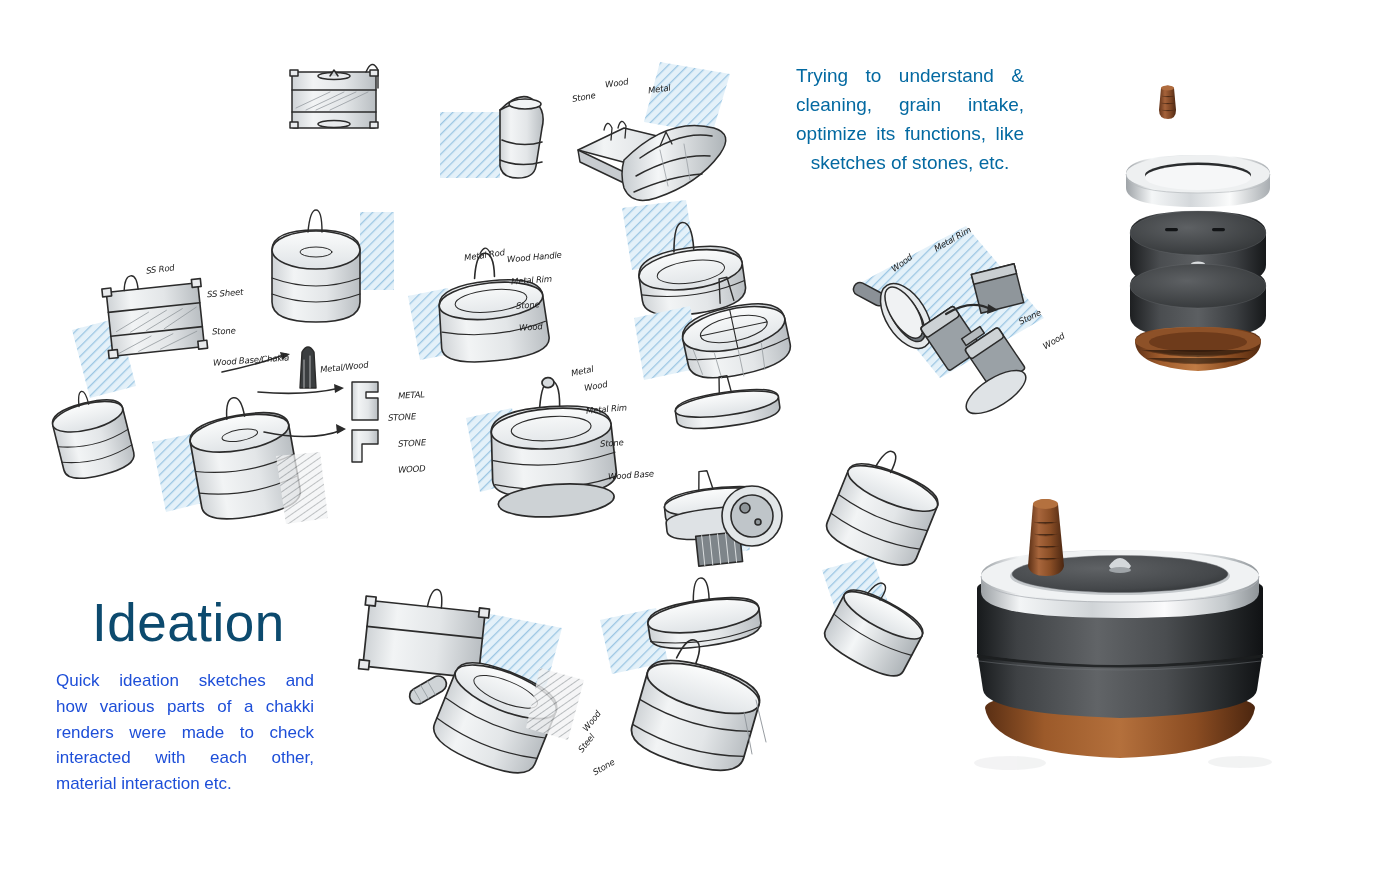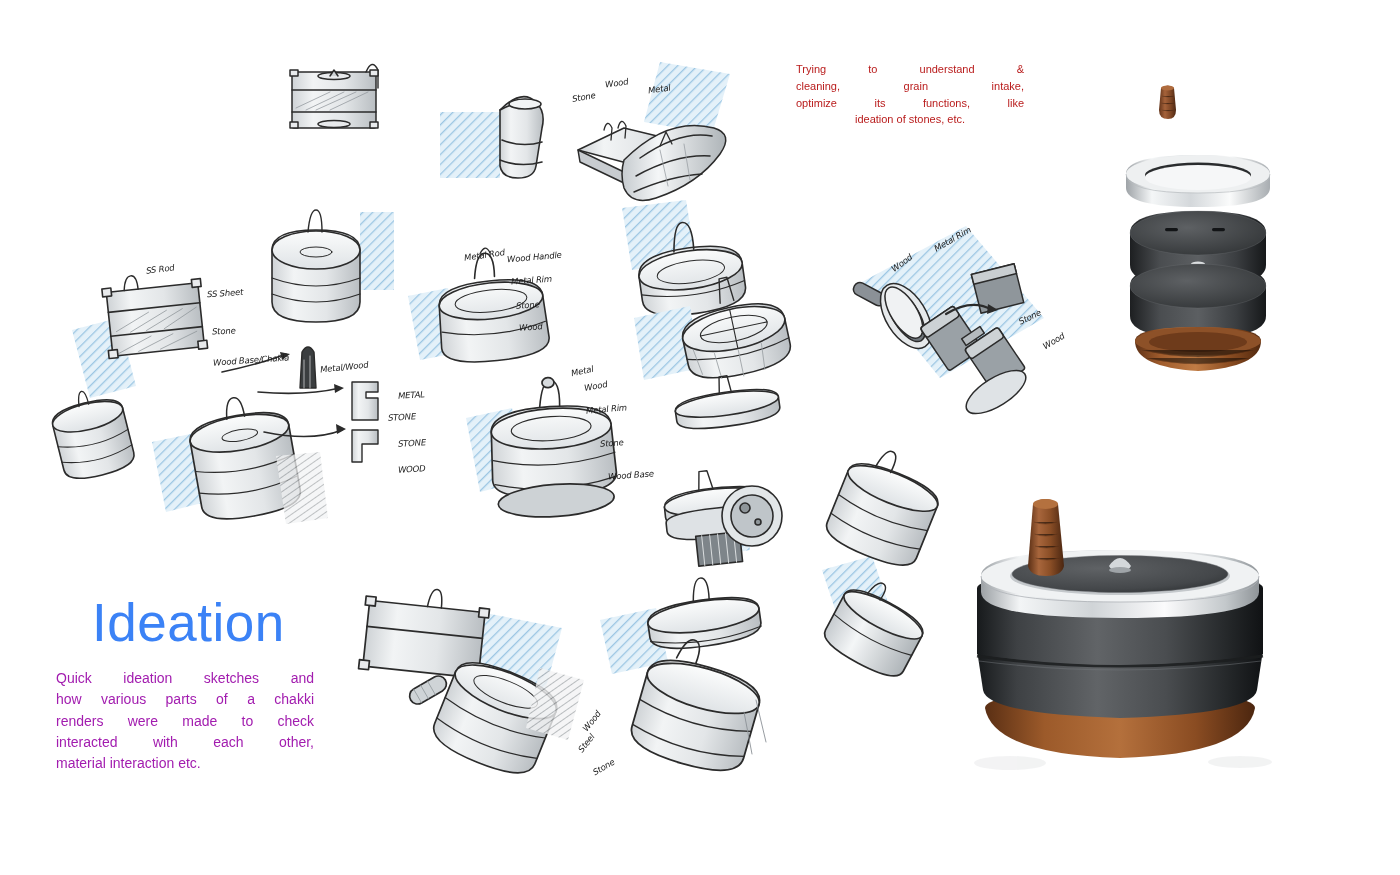--- a/index.html
+++ b/index.html
@@ -20,44 +20,44 @@
 
   
   .txt-block { position: absolute; color: #3b3b3b; }
 
   #heading-ideation {
     left: 92px;
     top: 596px;
     font-size: 53px;
     font-weight: 300;
     letter-spacing: 0.5px;
-    color: #3b82f6;
+    color: #0c4a6e;
     line-height: 1;
   }
   #body-ideation {
     left: 56px;
     top: 668px;
     width: 258px;
-    font-size: 14px;
+    font-size: 17px;
     font-weight: 300;
     line-height: 1.52;
     text-align: justify;
-    color: #a21caf;
+    color: #1d4ed8;
   }
   #body-ideation .last-line { text-align: left; display: block; }
 
   #body-optimize {
     left: 796px;
     top: 61px;
     width: 228px;
-    font-size: 11px;
+    font-size: 19px;
     font-weight: 300;
     line-height: 1.53;
     text-align: justify;
-    color: #b91c1c;
+    color: #0369a1;
   }
   #body-optimize .last-line { text-align: center; display: block; }
 
   
   .sketch-layer {
     position: absolute;
     left: 0; top: 0;
     width: 1400px;
     height: 875px;
     pointer-events: none;
@@ -651,16 +651,16 @@
     <span style="display: block; text-align: justify; text-align-last: justify;">how various parts of a chakki</span>
     <span style="display: block; text-align: justify; text-align-last: justify;">renders were  made to check</span>
     <span style="display: block; text-align: justify; text-align-last: justify;">interacted with each other,</span>
     <span class="last-line" style="display: block;">material interaction etc.</span>
   </div>
 
   <div id="body-optimize" class="txt-block">
     <span style="display: block; text-align: justify; text-align-last: justify;">Trying to understand &amp;</span>
     <span style="display: block; text-align: justify; text-align-last: justify;">cleaning, grain intake,</span>
     <span style="display: block; text-align: justify; text-align-last: justify;">optimize its functions, like</span>
-    <span class="last-line" style="display: block;">ideation of stones, etc.</span>
+    <span class="last-line" style="display: block;">sketches of stones, etc.</span>
   </div>
 
 </div>
 
 </body></html>

